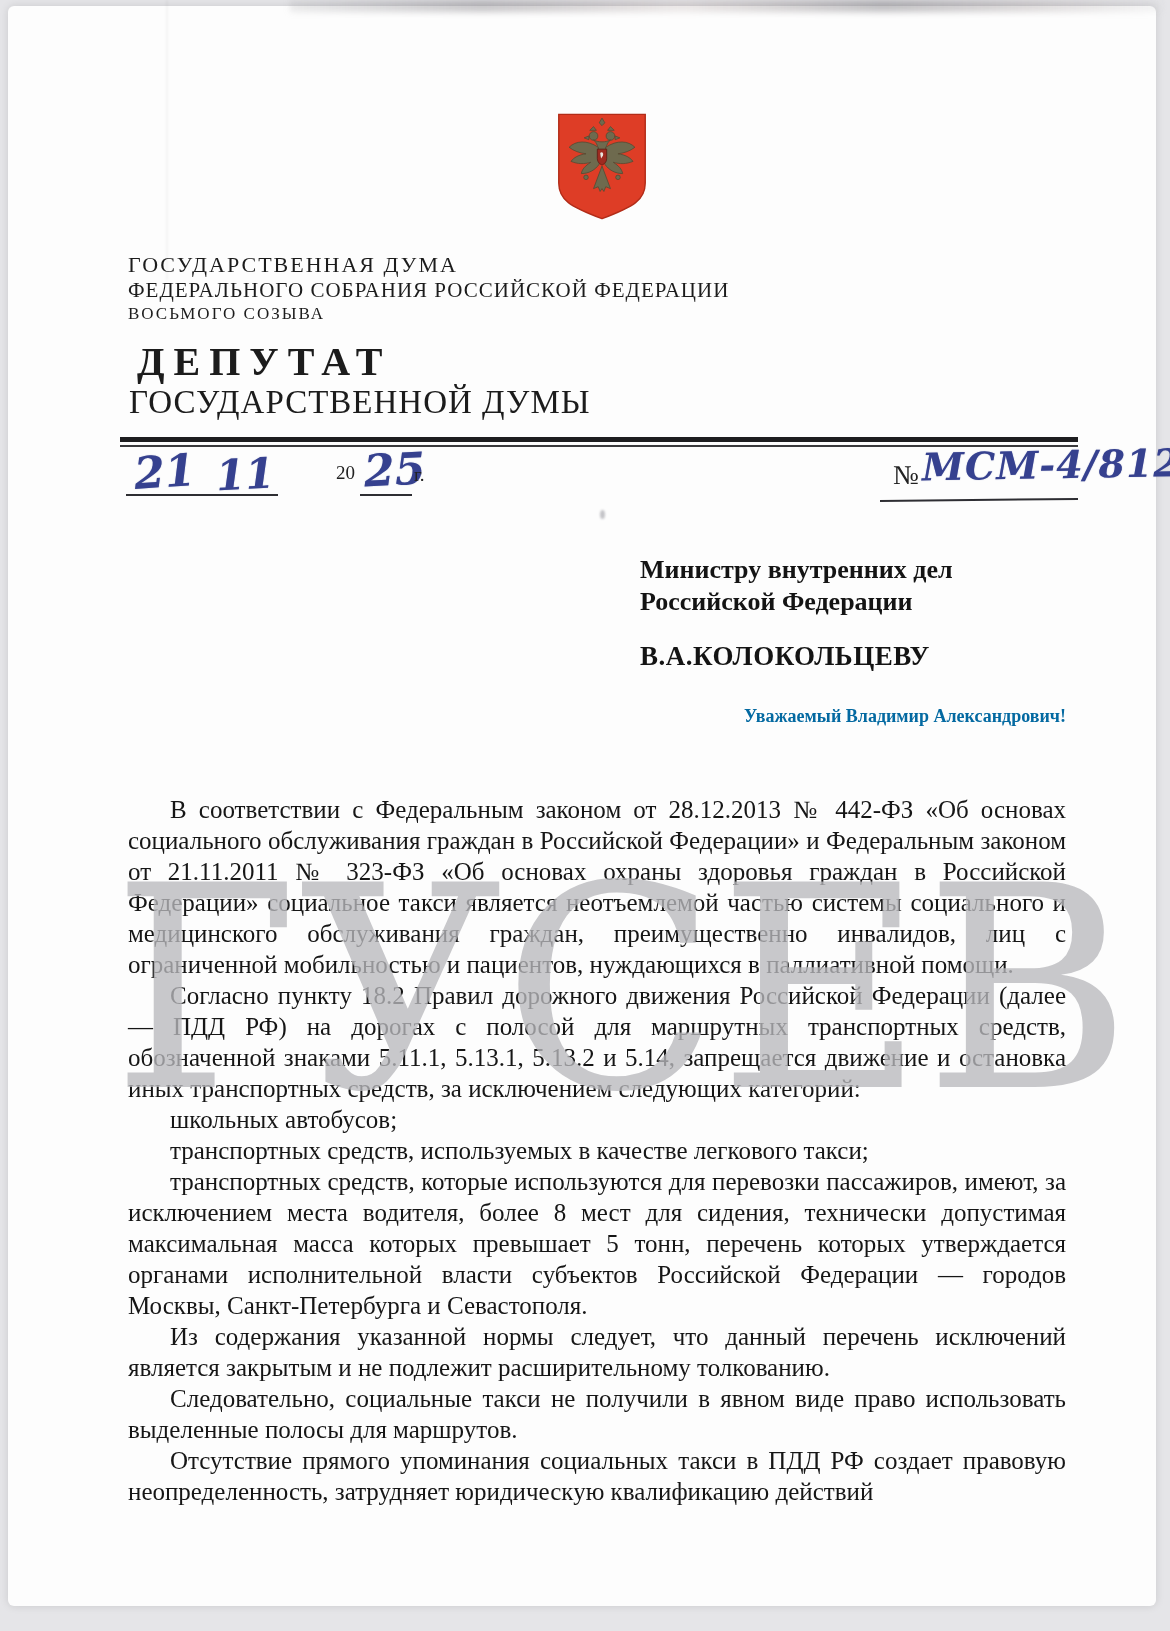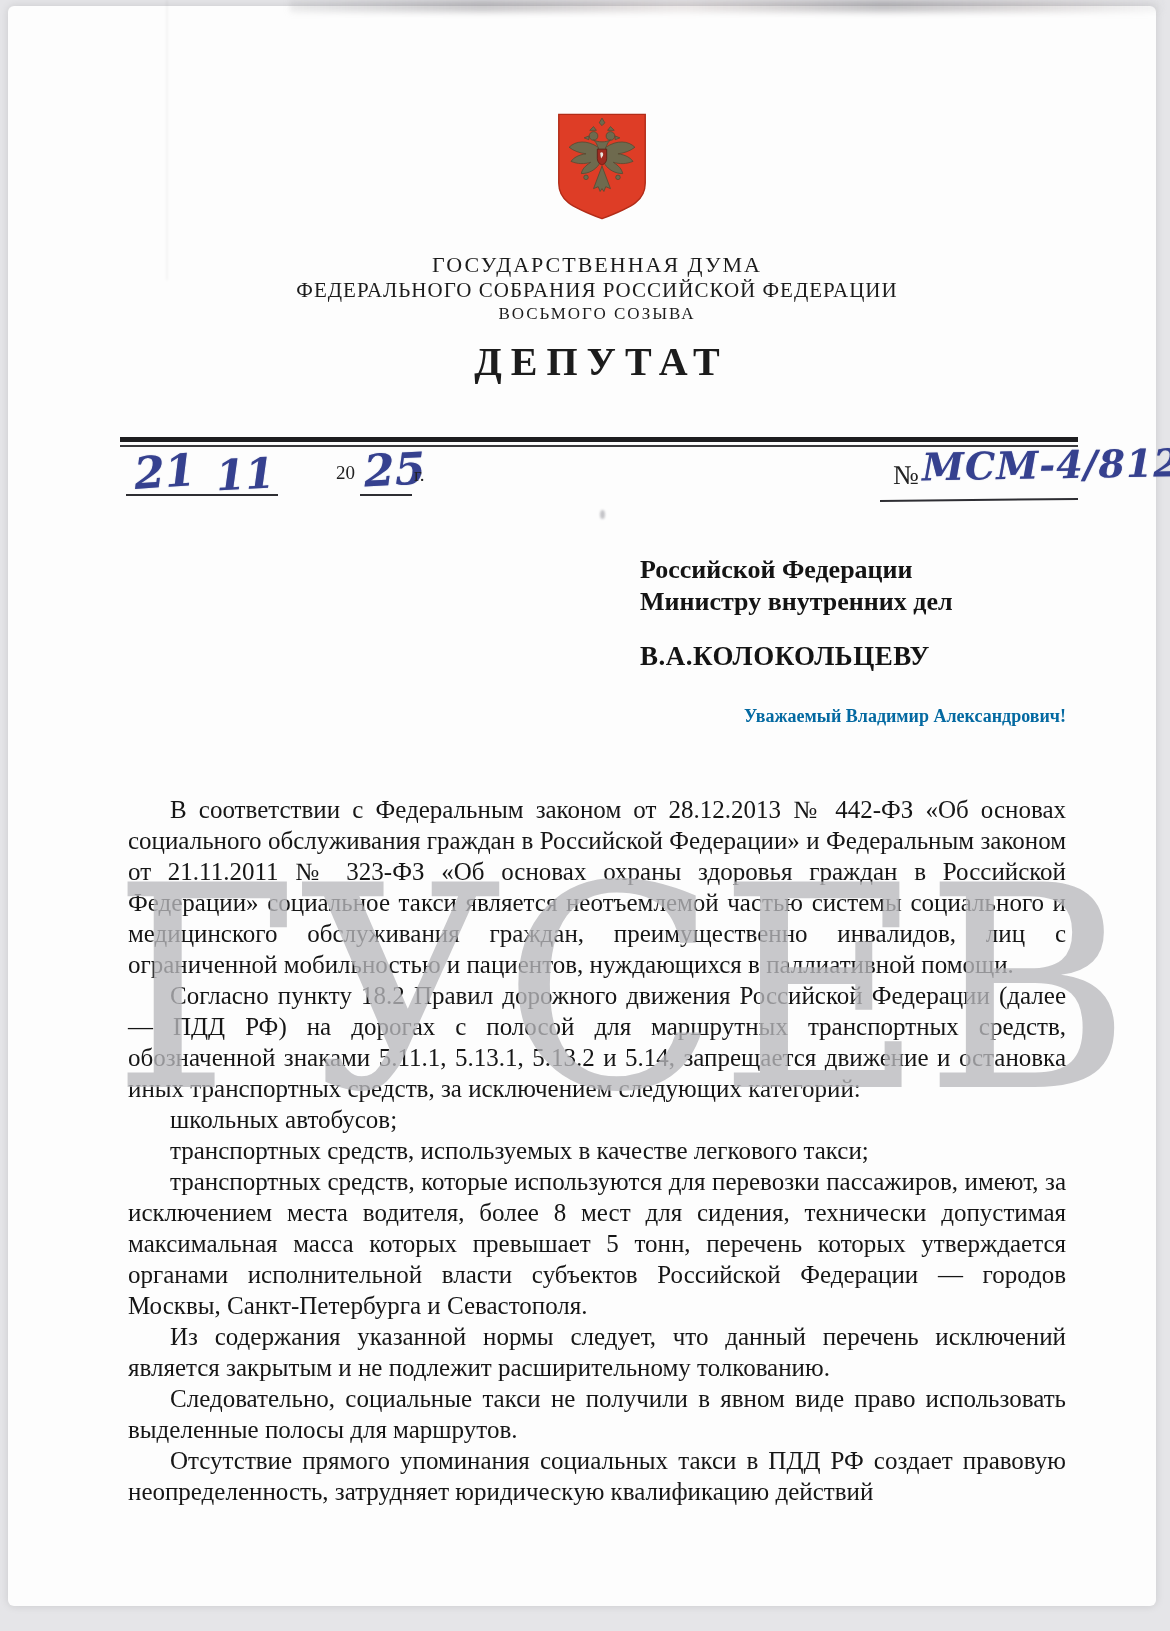--- a/index.html
+++ b/index.html
@@ -33,21 +33,21 @@
     position:absolute;left:166px;top:0;width:2px;height:280px;
     background:rgba(60,60,70,0.05);filter:blur(1px);
   }
   .speck{
     position:absolute;left:600px;top:510px;width:5px;height:9px;
     background:rgba(90,90,100,0.35);border-radius:50%;filter:blur(1px);
   }
   
   .emblem{position:absolute;left:555px;top:111px;width:94px;height:112px;}
   
-  .lh{position:absolute;left:128px;width:938px;text-align:center;color:#1c1c1c;white-space:nowrap;}
+  .lh{position:absolute;left:128px;width:938px;text-align:left;color:#1c1c1c;white-space:nowrap;}
   .lh1{top:252px;font-size:22px;letter-spacing:2px;}
   .lh2{top:278px;font-size:21px;letter-spacing:1px;}
   .lh3{top:304px;font-size:17px;letter-spacing:2px;}
   .lh4{top:338px;font-size:40px;font-weight:bold;letter-spacing:9px;text-indent:9px;}
   .lh5{top:384px;font-size:33px;letter-spacing:1px;text-indent:1px;}
   
   .rule-thick{position:absolute;left:120px;top:437px;width:958px;height:5px;background:#1e1e20;}
   .rule-thin{position:absolute;left:120px;top:445px;width:958px;height:2px;background:#3a3a3c;}
   
   .printed{position:absolute;color:#222;font-size:19px;}
@@ -131,39 +131,40 @@
     </g>
 
     <path d="M45,40 H55 V50 C55,55 50,57 50,57 C50,57 45,55 45,50 Z" fill="#9e2b20" stroke="#5a1a12" stroke-width="0.8"></path>
     <path d="M48,44 C50,42 52,44 51,47 L49,50 Z" fill="#e9e6e0" stroke="none"></path>
   </svg>
 
   <div class="lh lh1">ГОСУДАРСТВЕННАЯ ДУМА</div>
   <div class="lh lh2">ФЕДЕРАЛЬНОГО СОБРАНИЯ РОССИЙСКОЙ ФЕДЕРАЦИИ</div>
   <div class="lh lh3">ВОСЬМОГО СОЗЫВА</div>
   <div class="lh lh4">ДЕПУТАТ</div>
+  <div class="lh lh5">ГОСУДАРСТВЕННОЙ ДУМЫ</div>
 
   <div class="rule-thick"></div>
   <div class="rule-thin"></div>
 
   <div class="hw hw-day">21</div>
   <div class="uline ul-day"></div>
   <div class="hw hw-month">11</div>
   <div class="uline ul-month"></div>
   <div class="printed pr-year">20</div>
   <div class="hw hw-year">25</div>
   <div class="uline ul-year"></div>
   <div class="printed pr-era">г.</div>
   <div class="printed pr-no">№</div>
   <div class="hw hw-number">МСМ-4/8128</div>
   <div class="uline ul-number"></div>
 
   <div class="addressee">
+    <div>Министру внутренних дел</div>
     <div>Российской Федерации</div>
-    <div>Министру внутренних дел</div>
     <div class="name">В.А.КОЛОКОЛЬЦЕВУ</div>
   </div>
 
   <div class="salutation">Уважаемый Владимир Александрович!</div>
 
   <div class="letter-body">
       <p>В соответствии с Федеральным законом от 28.12.2013 № 442-ФЗ «Об основах социального обслуживания граждан в Российской Федерации» и Федеральным законом от 21.11.2011 № 323-ФЗ «Об основах охраны здоровья граждан в Российской Федерации» социальное такси является неотъемлемой частью системы социального и медицинского обслуживания граждан, преимущественно инвалидов, лиц с ограниченной мобильностью и пациентов, нуждающихся в паллиативной помощи.</p>
       <p>Согласно пункту 18.2 Правил дорожного движения Российской Федерации (далее — ПДД РФ) на дорогах с полосой для маршрутных транспортных средств, обозначенной знаками 5.11.1, 5.13.1, 5.13.2 и 5.14, запрещается движение и остановка иных транспортных средств, за исключением следующих категорий:</p>
       <p>школьных автобусов;</p>
       <p>транспортных средств, используемых в качестве легкового такси;</p>

